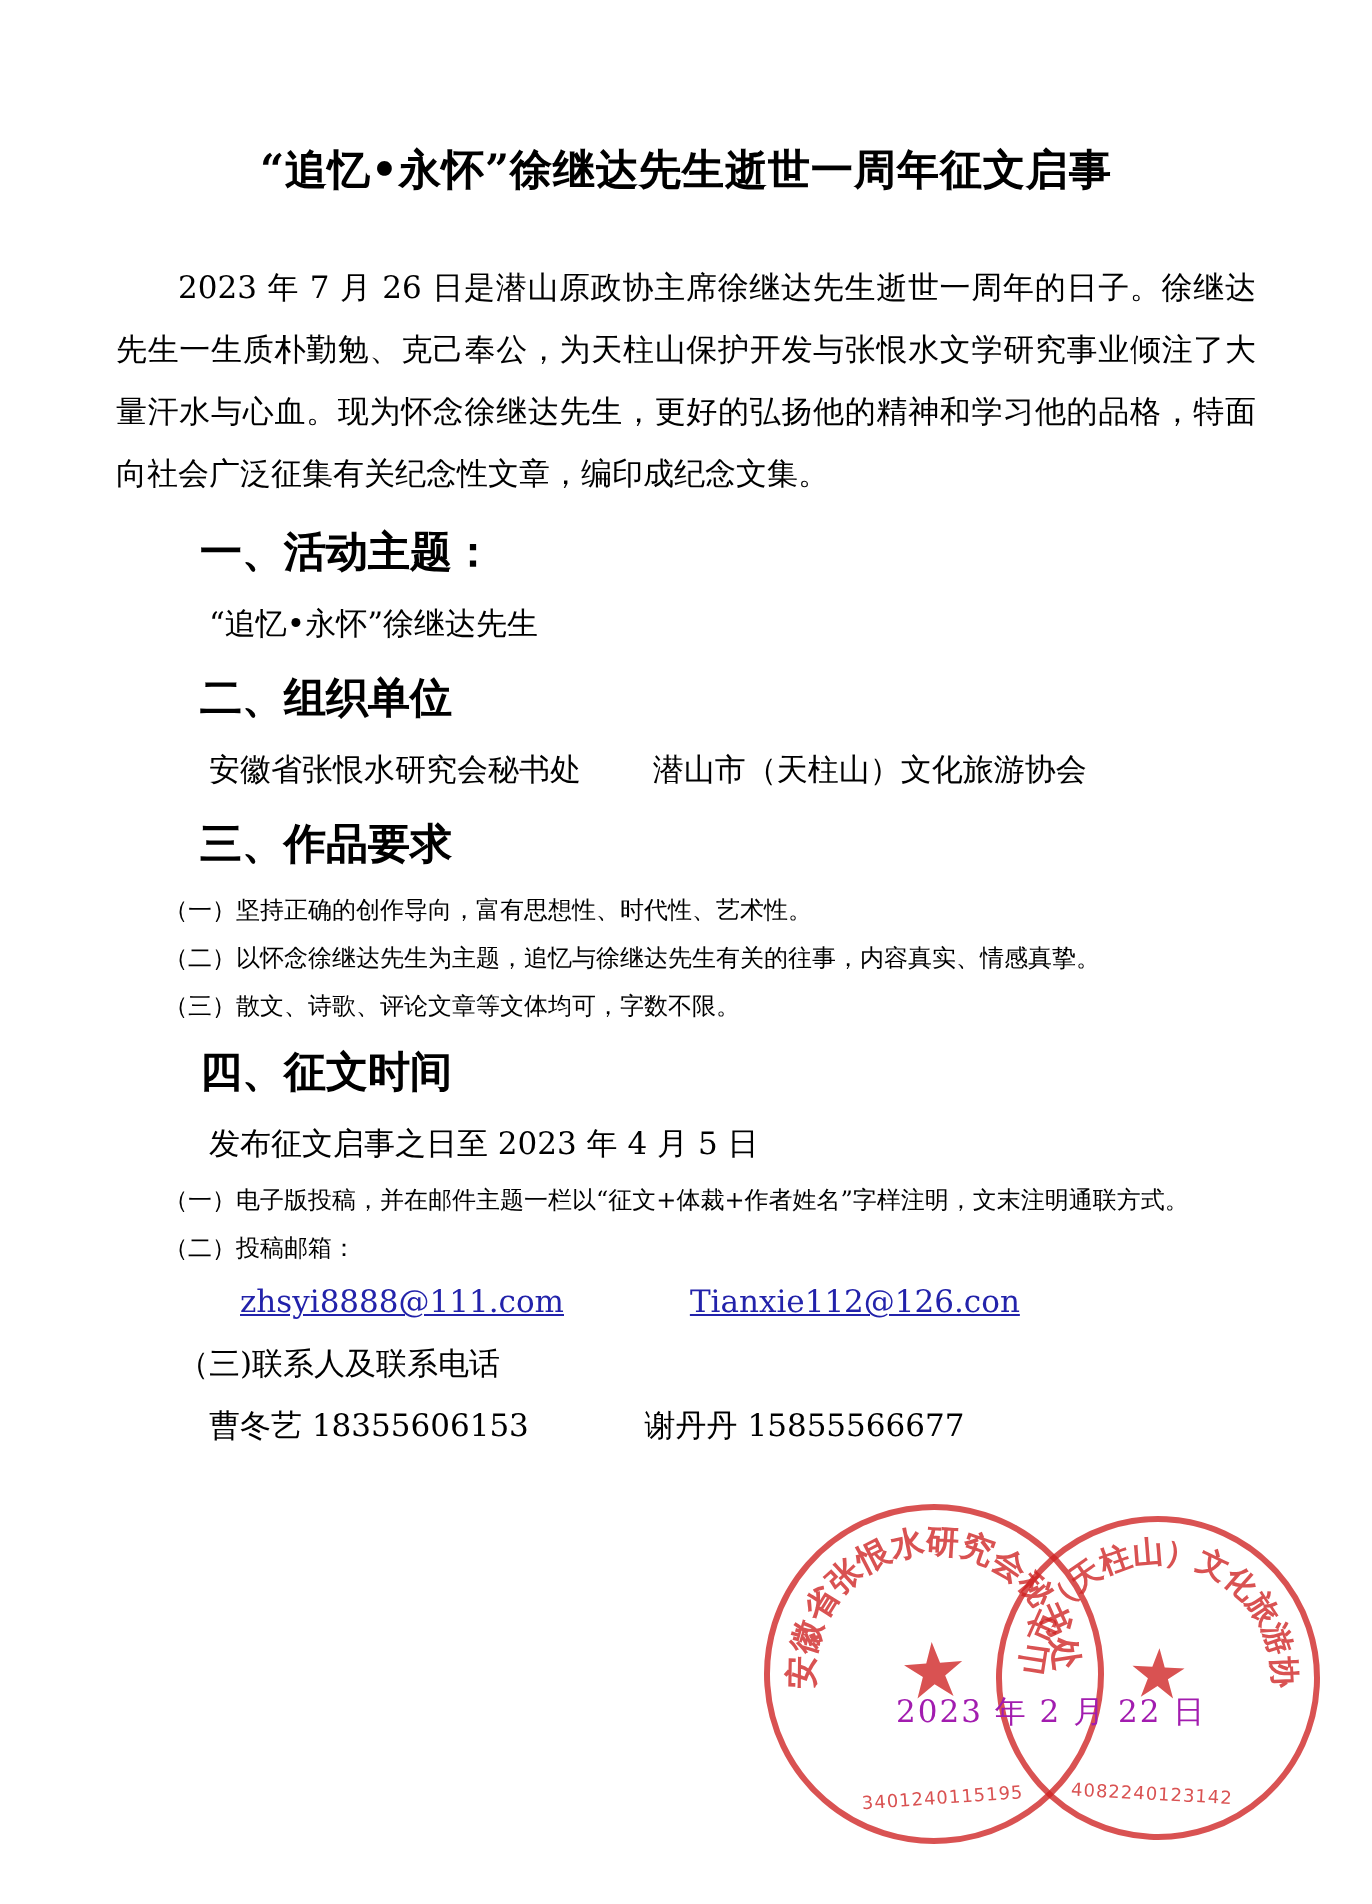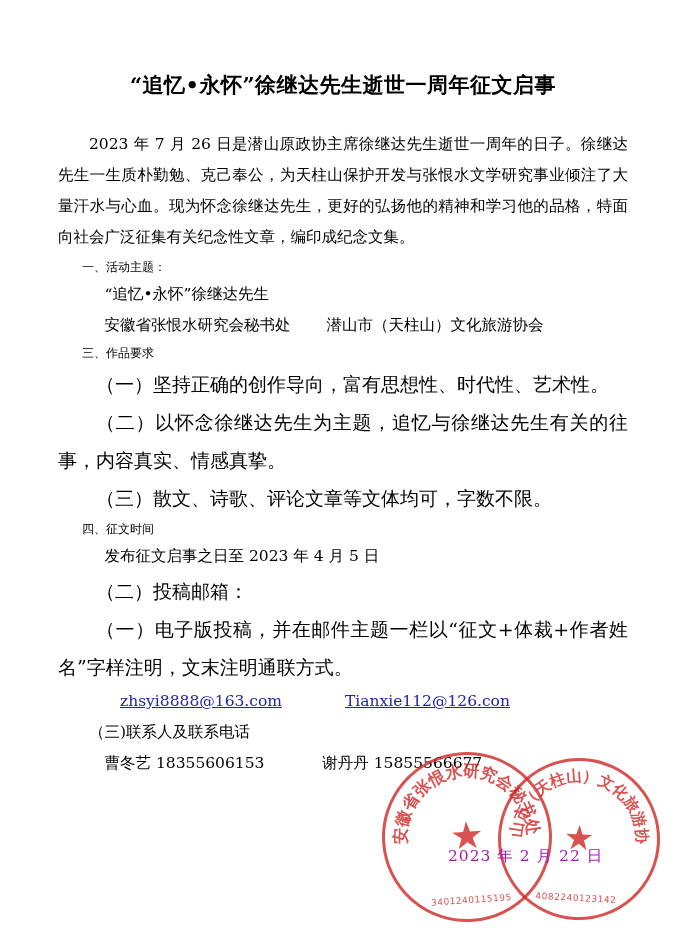--- a/index.html
+++ b/index.html
@@ -34,35 +34,35 @@
     font-size: 15.5px;
     line-height: 2.0;
     text-align: justify;
     text-justify: inter-ideograph;
     margin: 0 0 2px 0;
   }
   .indent2 {
     text-indent: 2em;
   }
   .heading {
+    font-size: 21px;
+    font-weight: bold;
+    line-height: 2.0;
+    text-indent: 2em;
+    margin: 0;
+  }
+  .sub {
+    font-size: 15.5px;
+    line-height: 2.0;
+    text-indent: 2em;
+    margin: 0;
+    text-align: justify;
+  }
+  .sub-hang {
     font-size: 12px;
-    font-weight: normal;
-    line-height: 2.0;
-    text-indent: 2em;
-    margin: 0;
-  }
-  .sub {
-    font-size: 15.5px;
-    line-height: 2.0;
-    text-indent: 2em;
-    margin: 0;
-    text-align: justify;
-  }
-  .sub-hang {
-    font-size: 19px;
     line-height: 2.0;
     text-indent: 2em;
     margin: 0;
     text-align: justify;
   }
   .sub-ind3 {
     font-size: 15.5px;
     line-height: 2.0;
     text-indent: 3em;
     margin: 0;
@@ -161,38 +161,39 @@
 
 <div class="page">
 
   <h1 class="doc-title">“追忆•永怀”徐继达先生逝世一周年征文启事</h1>
 
   <p class="para indent2">2023 年 7 月 26 日是潜山原政协主席徐继达先生逝世一周年的日子。徐继达先生一生质朴勤勉、克己奉公，为天柱山保护开发与张恨水文学研究事业倾注了大量汗水与心血。现为怀念徐继达先生，更好的弘扬他的精神和学习他的品格，特面向社会广泛征集有关纪念性文章，编印成纪念文集。</p>
 
   <p class="heading">一、活动主题：</p>
   <p class="sub-ind3">“追忆•永怀”徐继达先生</p>
 
+  <p class="heading">二、组织单位</p>
   <p class="sub-ind3">
     <span>安徽省张恨水研究会秘书处</span>
     <span class="org-gap"></span>
     <span>潜山市（天柱山）文化旅游协会</span>
   </p>
 
   <p class="heading">三、作品要求</p>
   <p class="sub-hang">（一）坚持正确的创作导向，富有思想性、时代性、艺术性。</p>
   <p class="sub-hang">（二）以怀念徐继达先生为主题，追忆与徐继达先生有关的往事，内容真实、情感真挚。</p>
   <p class="sub-hang">（三）散文、诗歌、评论文章等文体均可，字数不限。</p>
 
   <p class="heading">四、征文时间</p>
   <p class="sub-ind3">发布征文启事之日至 2023 年 4 月 5 日</p>
 
+  <p class="sub-hang">（一）电子版投稿，并在邮件主题一栏以“征文+体裁+作者姓名”字样注明，文末注明通联方式。</p>
   <p class="sub-hang">（二）投稿邮箱：</p>
-  <p class="sub-hang">（一）电子版投稿，并在邮件主题一栏以“征文+体裁+作者姓名”字样注明，文末注明通联方式。</p>
   <p class="email-row">
-    <span class="email">zhsyi8888@163.com</span>
+    <span class="email">zhsyi8888@111.com</span>
     <span class="email second">Tianxie112@126.con</span>
   </p>
   <p class="sub">（三)联系人及联系电话</p>
   <p class="contact-row">
     <span>曹冬艺</span>
     <span>18355606153</span>
     <span class="contact-gap"></span>
     <span>谢丹丹</span>
     <span>15855566677</span>
   </p>

